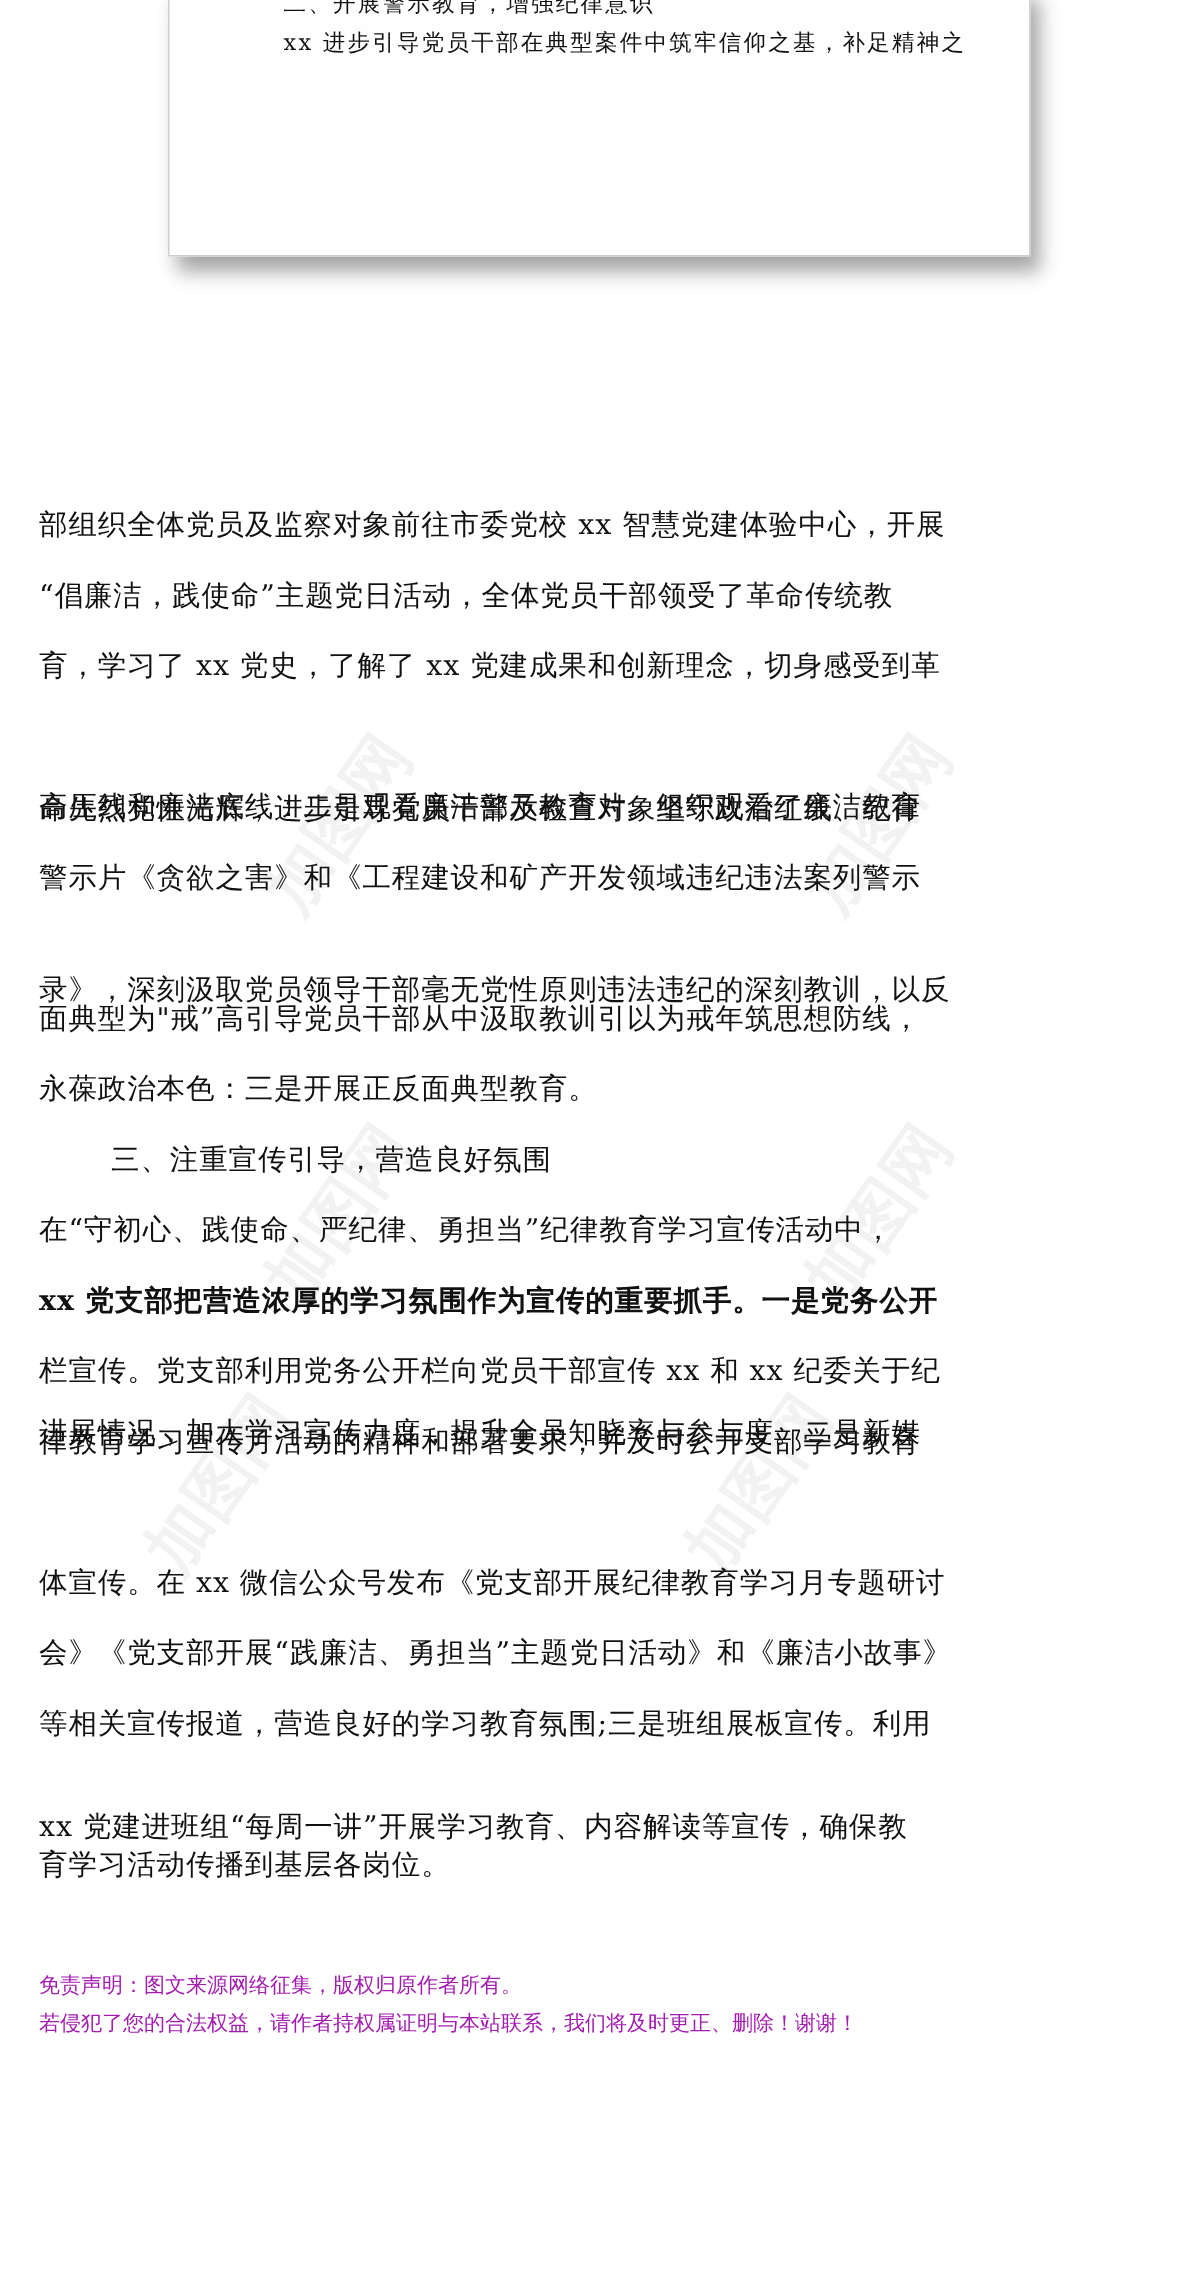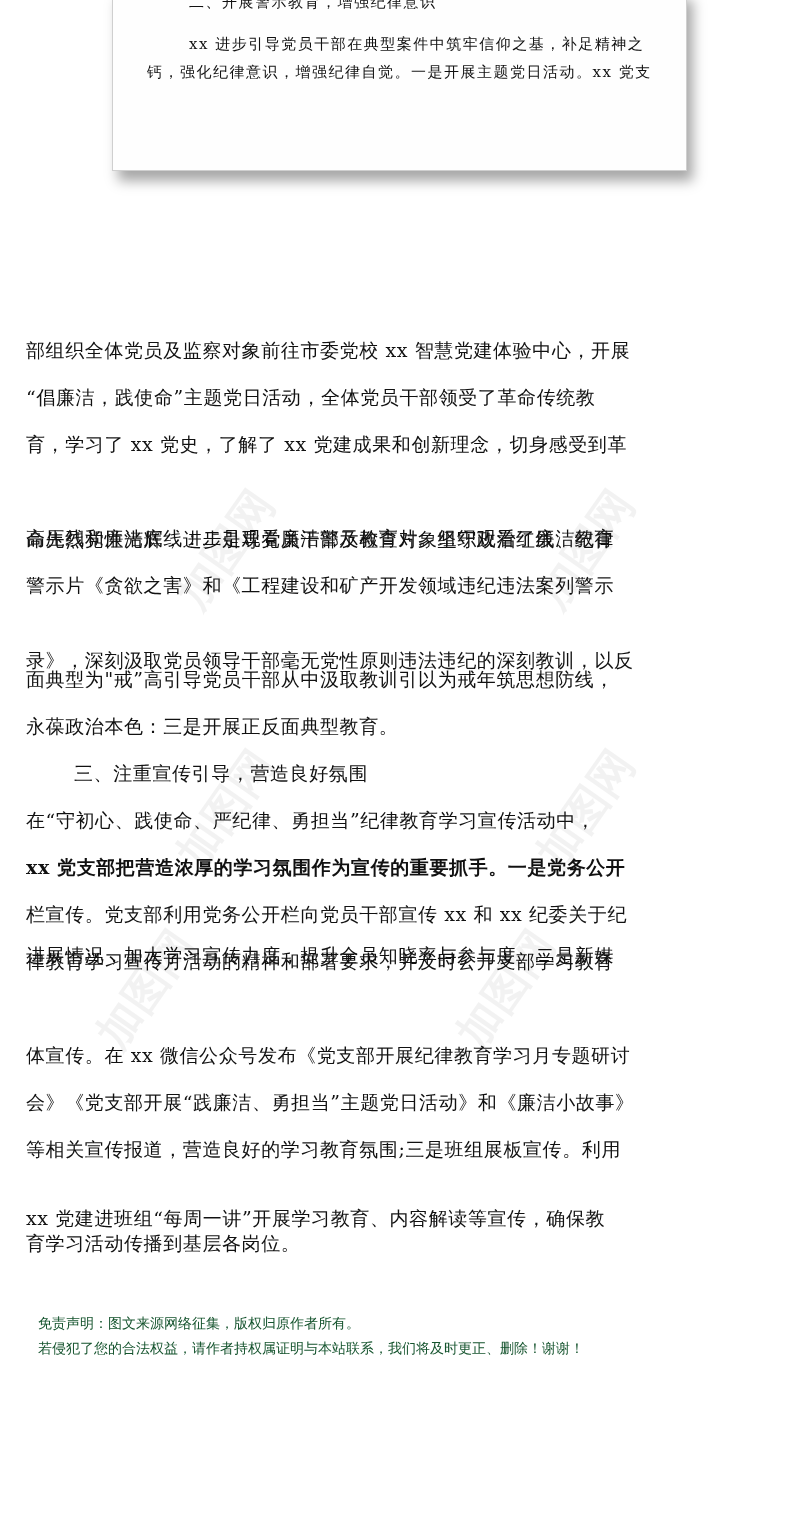--- a/index.html
+++ b/index.html
@@ -7,31 +7,30 @@
          font-family: "DejaVu Serif", "Liberation Serif", serif; color:#111; }
   .card { position:absolute; left:112px; top:-10px; width:573px; height:179px;
           background:#fefefe; border:1px solid #cfcfcf;
           box-shadow: 6px 10px 12px rgba(0,0,0,0.35); }
   .card-line { position:absolute; font-size:15px; white-space:nowrap; color:#111; letter-spacing:1.5px; }
   .card-h { left:76px; top:0px; }
   .card-p1 { left:76px; top:30px; }
   .card-p2 { left:34px; top:60px; }
   .body-text { position:absolute; left:26px; width:760px; }
   .line { position:absolute; left:0; font-size:19px; white-space:nowrap; letter-spacing:0.6px; line-height:30px; }
-  .disclaimer { position:absolute; left:38px; font-size:14px; white-space:nowrap; color:#14532d; }
+  .disclaimer { position:absolute; left:26px; font-size:14px; white-space:nowrap; color:#a21caf; }
   .wm { position:absolute; font-size:44px; color:rgba(0,0,0,0.05); transform:rotate(-55deg);
         font-family:"DejaVu Sans", sans-serif; white-space:nowrap; pointer-events:none; font-weight:bold;}
 </style>
 </head>
 <body>
 
 <div class="card">
   <div class="card-line card-h" style="top:2px;">二、开展警示教育，增强纪律意识</div>
-  <div class="card-line card-p1" style="top:44px;">xx 进步引导党员干部在典型案件中筑牢信仰之基，补足精神之</div>
-  <div class="card-line card-p2" style="top:72px;">钙，强化纪律意识，增强纪律自觉。一是开展主题党日活动。xx 党支</div>
+  <div class="card-line card-p1" style="top:28px;">xx 进步引导党员干部在典型案件中筑牢信仰之基，补足精神之</div>
 </div>
 
 <div class="wm" style="left:160px; top:520px;">加图网</div>
 <div class="wm" style="left:520px; top:520px;">加图网</div>
 <div class="wm" style="left:160px; top:780px;">加图网</div>
 <div class="wm" style="left:520px; top:780px;">加图网</div>
 <div class="wm" style="left:80px; top:960px;">加图网</div>
 <div class="wm" style="left:440px; top:960px;">加图网</div>
 
 <div class="body-text" style="top:0;">

